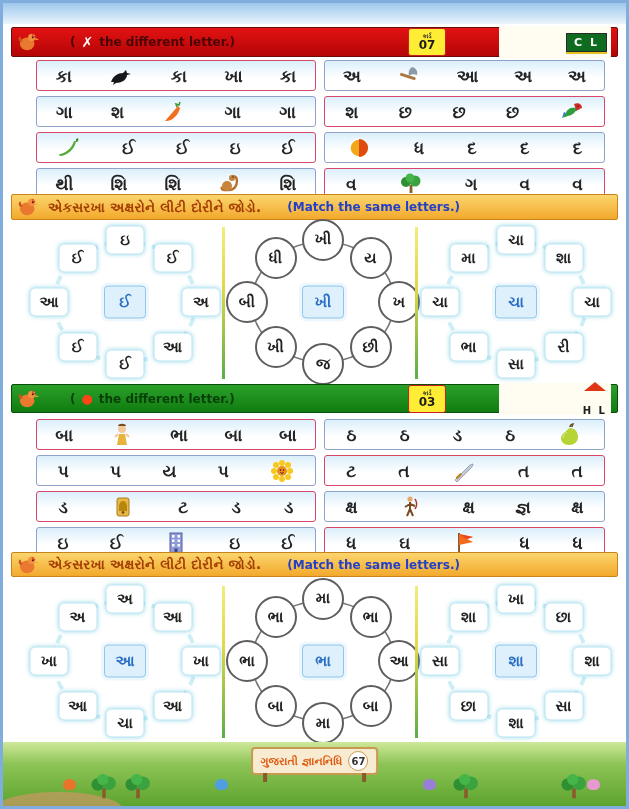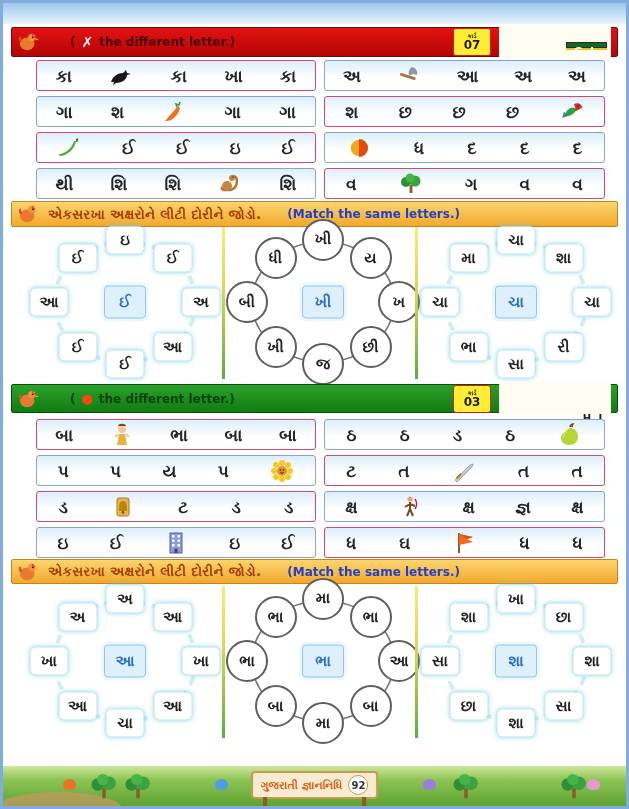--- a/index.html
+++ b/index.html
@@ -6,36 +6,36 @@
   .page{position:relative;width:629px;height:809px;box-sizing:border-box;
     border:3px solid #7fadde;background:#fff;overflow:hidden;
     font-family:"DejaVu Sans","Liberation Sans",sans-serif;}
   .sky{position:absolute;top:0;left:0;right:0;height:21px;
     background:linear-gradient(#9ec7ec,#c7e0f5 55%,#eaf4fc);}
   
   .banner{position:absolute;left:8px;right:8px;height:30px;display:flex;align-items:center;
     padding:0 6px;gap:8px;border-radius:2px;box-sizing:border-box;}
   .banner.red{background:linear-gradient(#e21212,#b40505);border:1px solid #6b0d0d;}
   .banner.green{background:linear-gradient(#2aa12a,#107c10);border:1px solid #0a4d0a;}
-  .banner.amber{background:linear-gradient(#fbd56e,#f2a92c);border:1px solid #c8831a;margin-top:7px;}
+  .banner.amber{background:linear-gradient(#fbd56e,#f2a92c);border:1px solid #c8831a;}
   .banner .gu{font-size:13.5px;font-weight:700;color:#ffe9a8;letter-spacing:.2px;}
   .banner.amber .gu{color:#a33c00;}
   .mark-x{color:#ffffff;font-weight:900;font-size:14px;padding:0 2px;}
   .mark-dot{color:#ff4418;font-size:13px;padding:0 2px;}
   .banner .en{font-size:12px;font-weight:700;margin-left:22px;display:flex;align-items:center;gap:4px;}
   .banner.red .en{color:#4a0606;}
   .banner.green .en{color:#073f07;}
   .banner.amber .en{color:#2440c8;margin-left:18px;}
   .spacer{flex:1;}
   .card{width:36px;height:26px;background:#ffec35;border:1.5px solid #cc2020;border-radius:3px;
     display:flex;flex-direction:column;align-items:center;justify-content:center;line-height:1;color:#1c1c1c;}
   .card .lbl{font-size:6px;font-weight:700;}
   .card .no{font-size:12px;font-weight:800;}
   .white-panel{width:112px;height:24px;background:#fffdf2;border-radius:2px;display:flex;
-    justify-content:flex-end;padding:16px 4px;box-sizing:border-box;}
+    align-items:center;justify-content:flex-end;padding:16px 4px;box-sizing:border-box;margin-left:45px;}
   .logo-cl{background:#0f6b1f;color:#fff;font-weight:800;font-size:11px;padding:2px 7px;
     border:1px solid #2a2a2a;box-shadow:0 2px 0 #e8c020;letter-spacing:2px;}
   .logo-hl{display:flex;flex-direction:column;align-items:center;line-height:1;gap:15px;}
   .logo-hl svg{width:22px;height:9px;display:block;}
   .logo-hl b{font-size:10px;letter-spacing:2px;color:#202020;}
   .banner-icon svg{width:22px;height:22px;display:block;}
   
   .rows-col{position:absolute;display:flex;flex-direction:column;gap:5px;}
   .letter-row{display:flex;align-items:center;justify-content:space-around;height:29px;
     border-radius:3px;background:linear-gradient(#dbeffb,#ffffff 58%);}
@@ -54,21 +54,21 @@
     box-shadow:0 0 5px rgba(110,200,225,.9);}
   .circles .item{width:38px;height:38px;border-radius:50%;background:#fff;border:2px solid #5e5e5e;}
   .match .item.center{left:50%;top:50%;background:#ddf0fb;border:1px solid #8cc6e8;color:#2b6fc4;
     width:40px;height:31px;border-radius:4px;box-shadow:0 0 0 3px #eef7fd;}
   .p-top{left:50%;top:10%}.p-tr{left:75%;top:22%}.p-r{left:90%;top:50%}.p-br{left:75%;top:79%}
   .p-b{left:50%;top:90%}.p-bl{left:25%;top:79%}.p-l{left:10%;top:50%}.p-tl{left:25%;top:22%}
   .vsep{position:absolute;width:3px;background:linear-gradient(#f0ee7a,#e0d84a 40%,#58ae46);}
   
   .note{position:absolute;left:18px;right:18px;top:741px;text-align:center;
     font-size:9px;color:#454545;font-weight:600;}
-  .land{position:absolute;left:0;right:0;bottom:0;height:40px;
+  .land{position:absolute;left:0;right:0;bottom:0;height:64px;
     background:linear-gradient(#cfe89a,#8cc455 35%,#5da32e);overflow:hidden;}
   .land .path{position:absolute;left:-10px;bottom:-4px;width:130px;height:18px;background:#c49a62;
     border-radius:50% 50% 0 0/100% 100% 0 0;opacity:.75;}
   .tree{position:absolute;bottom:4px;}
   .tree svg{width:30px;height:30px;display:block;}
   .bird{position:absolute;width:13px;height:11px;border-radius:60% 60% 50% 50%;}
   .sign{position:absolute;left:50%;top:5px;transform:translateX(-50%);background:#f7ecd2;
     border:2px solid #c89a50;border-radius:4px;padding:2px 8px;display:flex;align-items:center;gap:6px;}
   .sign::before,.sign::after{content:"";position:absolute;bottom:-9px;width:4px;height:9px;background:#8a5a2b;}
   .sign::before{left:10px}.sign::after{right:10px}
@@ -528,16 +528,16 @@
           <circle cx="16" cy="9" r="5.5" fill="#3aa23e"></circle>
           <circle cx="11" cy="6" r="4.5" fill="#45b449"></circle>
         </svg>
       </span>
     <span class="bird" style="left:60px;bottom:16px;background:#e8742c"></span>
     <span class="bird" style="left:212px;bottom:16px;background:#4f9fe0"></span>
     <span class="bird" style="left:420px;bottom:16px;background:#9a7fd8"></span>
     <span class="bird" style="left:584px;bottom:16px;background:#e79ad0"></span>
     <div class="sign">
       <span class="txt">ગુજરાતી જ્ઞાનનિધિ</span>
-      <span class="pg">92</span>
+      <span class="pg">67</span>
     </div>
   </div>
 </div>
 
 </body></html>

